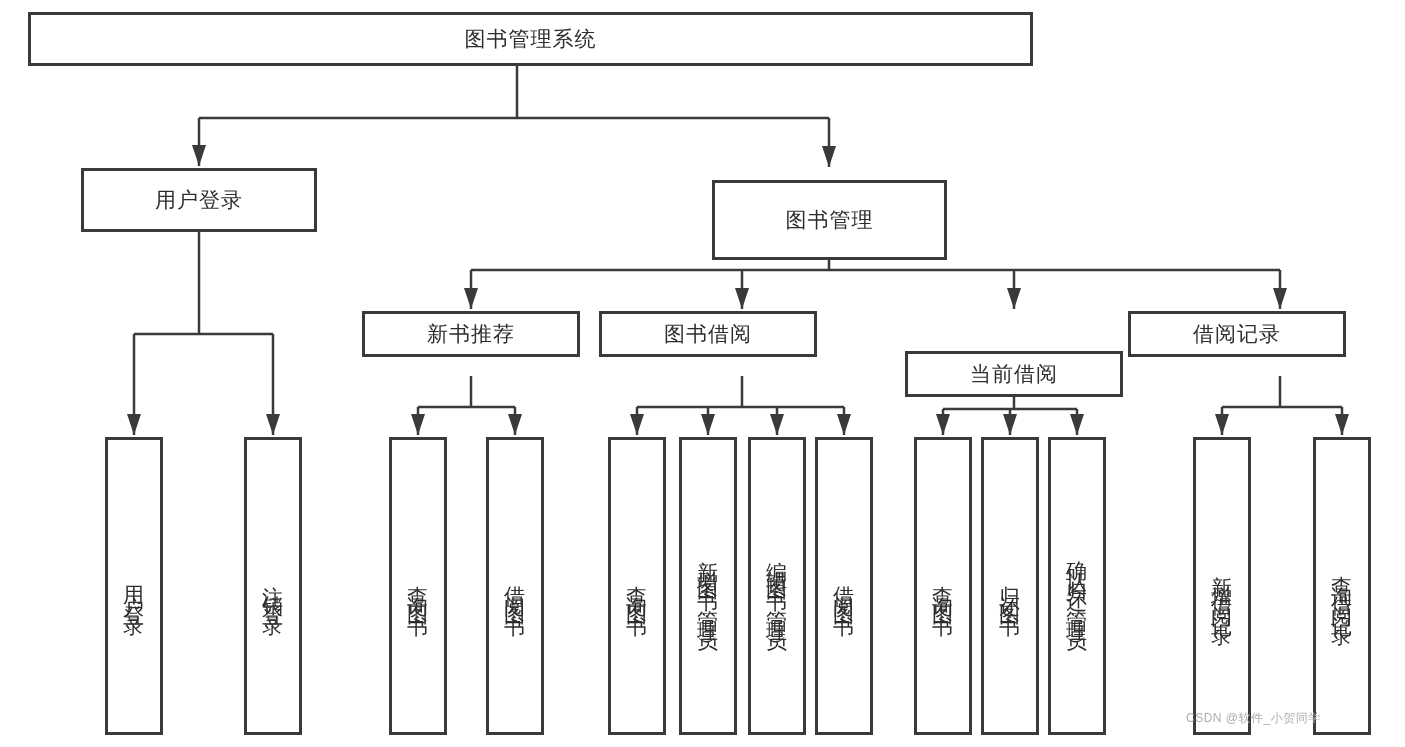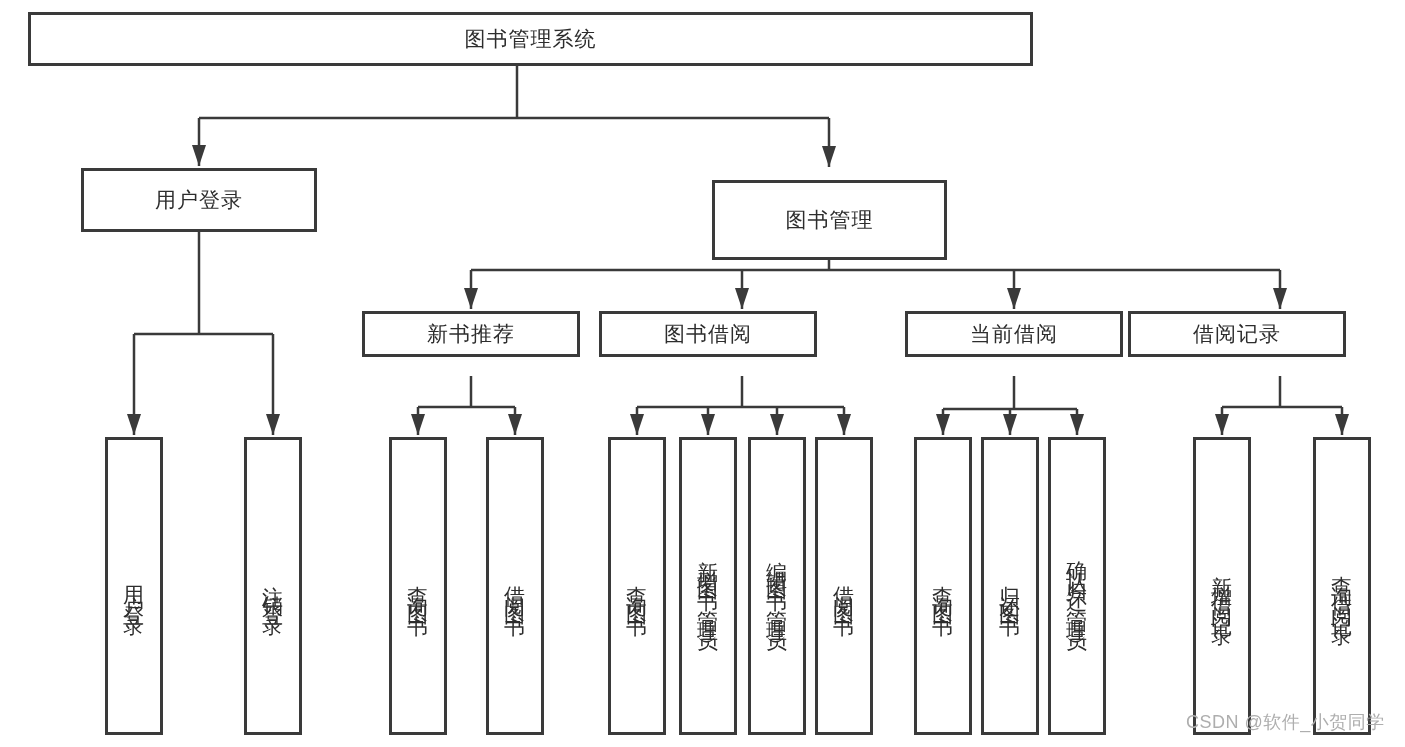--- a/index.html
+++ b/index.html
@@ -33,36 +33,36 @@
     font-size: 21px;
     padding-top: 6px;
   }
   
   .n-root  { left: 28px;  top: 12px;  width: 1005px; height: 54px; }
   .n-ul    { left: 81px;  top: 168px; width: 236px;  height: 64px; }
   .n-bm    { left: 712px; top: 169px; width: 235px;  height: 80px; margin-top: 11px; }
   .n-l3    { top: 311px; width: 218px; height: 46px; }
   .n-nb    { left: 362px; }
   .n-bb    { left: 599px; }
-  .n-cb    { left: 905px; }
+  .n-cb    { left: 905px; margin-top: 40px; }
   .n-br    { left: 1128px; }
   
   .n-leaf  { top: 437px; width: 58px; height: 298px; }
   .lf-1a { left: 105px; }  .lf-1b { left: 244px; }
   .lf-2a { left: 389px; }  .lf-2b { left: 486px; }
   .lf-3a { left: 608px; }  .lf-3b { left: 679px; }
   .lf-3c { left: 748px; }  .lf-3d { left: 815px; }
   .lf-4a { left: 914px; }  .lf-4b { left: 981px; }
   .lf-4c { left: 1048px; }
   .lf-5a { left: 1193px; } .lf-5b { left: 1313px; }
   .watermark {
     position: absolute;
     left: 1186px;
     top: 710px;
-    font-size: 18px;
+    font-size: 12px;
     color: #aeaeae;
     letter-spacing: 0.5px;
     white-space: nowrap;
   }
 </style>
 </head>
 <body>
 
 <div class="canvas">
 

